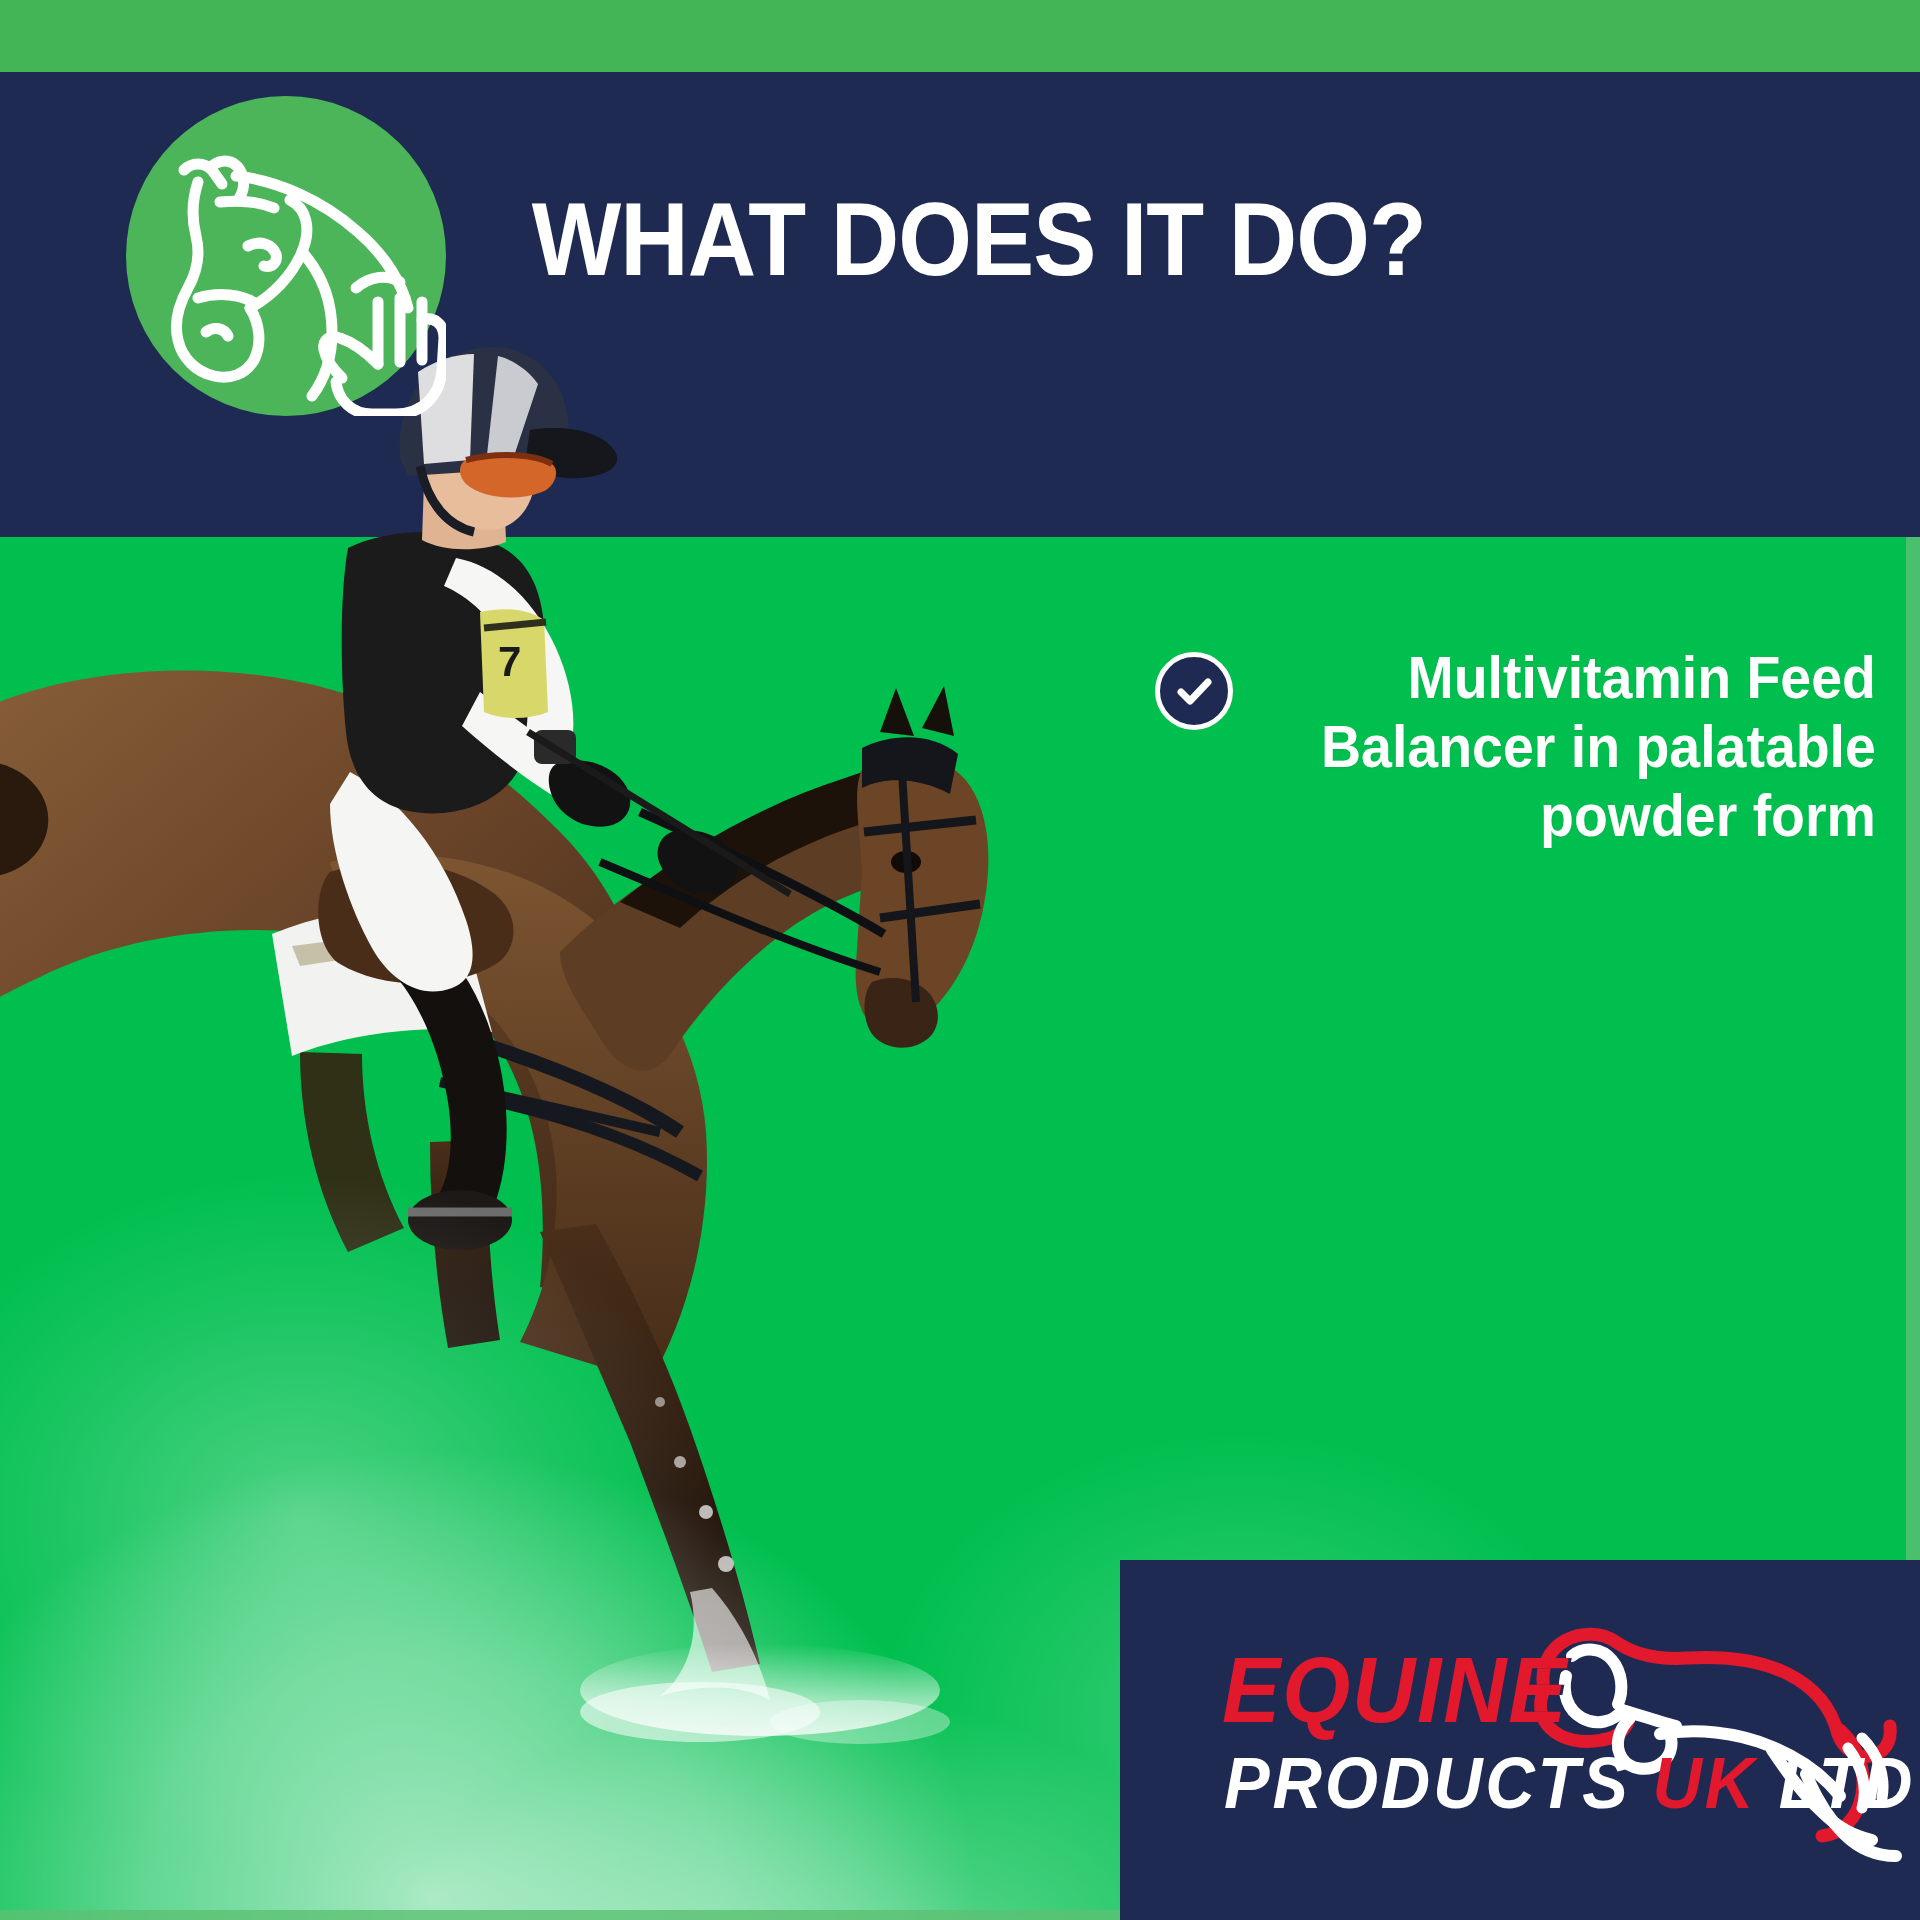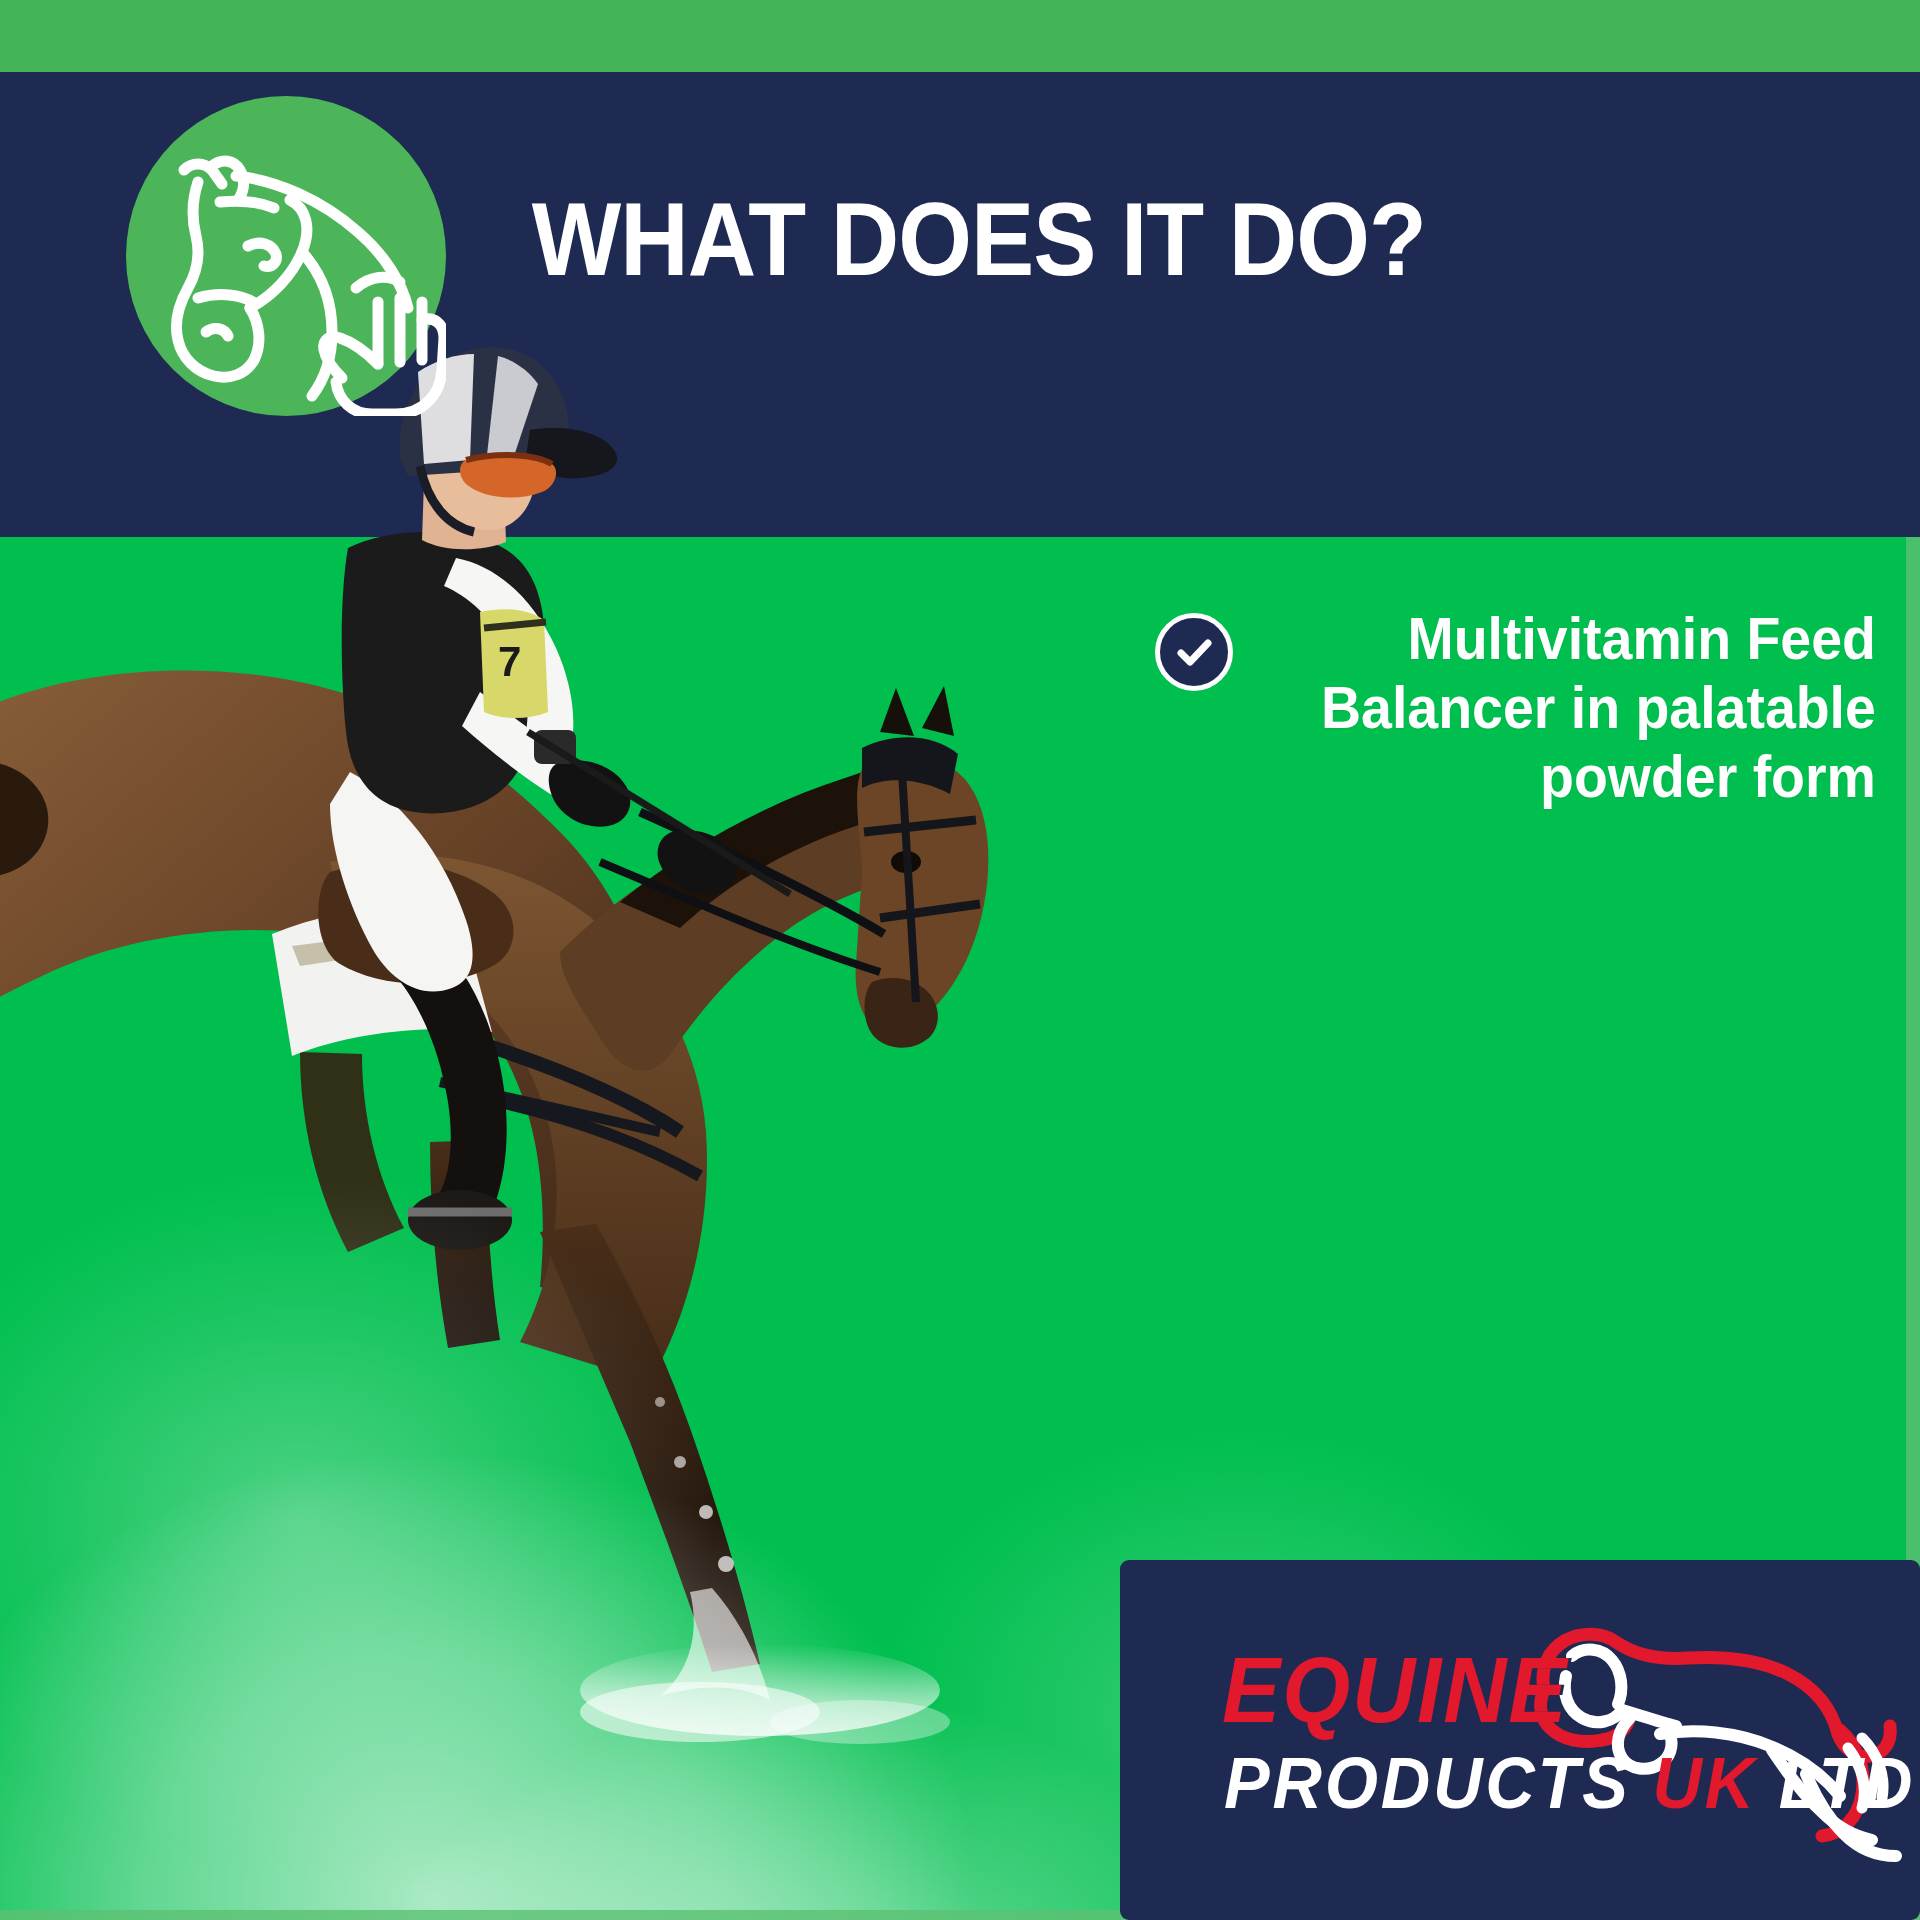--- a/index.html
+++ b/index.html
@@ -52,21 +52,21 @@
     line-height:1.0;
     transform:scaleX(0.92);
     transform-origin:left center;
     white-space:nowrap;
   }
 
   
   .photo{position:absolute;left:0;top:72px;width:1120px;height:1700px;pointer-events:none;}
 
   
-  .bullets{position:absolute;left:1155px;top:605px;width:760px;}
+  .bullets{position:absolute;left:1155px;top:644px;width:760px;}
   .bullet{display:flex;align-items:flex-start;margin-bottom:80px;}
   .check{
     flex:0 0 auto;width:78px;height:78px;border-radius:50%;
     background:#1e2a52;border:5px solid #ffffff;
     margin-right:30px;margin-top:8px;
     display:flex;align-items:center;justify-content:center;
     box-sizing:border-box;
   }
   .check svg{width:44px;height:44px;display:block;}
   .bullet-text{
@@ -77,21 +77,21 @@
     line-height:1.17;
     transform:scaleX(0.94);
     transform-origin:left top;
     width:108%;
     text-shadow:0 1px 2px rgba(0,0,0,0.07);
   }
 
   
   .logo-panel{
     position:absolute;left:1120px;top:1560px;width:800px;height:360px;
-    background:#1e2a52;overflow:hidden;border-radius:9px;
+    background:#1e2a52;overflow:hidden;
   }
   .logo-equine{
     position:absolute;left:102px;top:78px;
     color:#e2182c;
     font-family:"Liberation Sans Narrow","Liberation Sans",sans-serif;
     font-weight:700;font-style:italic;
     font-size:92px;letter-spacing:2px;
     transform:scaleX(0.95);transform-origin:left top;
     text-shadow:3px 0 0 #1e2a52;
   }

